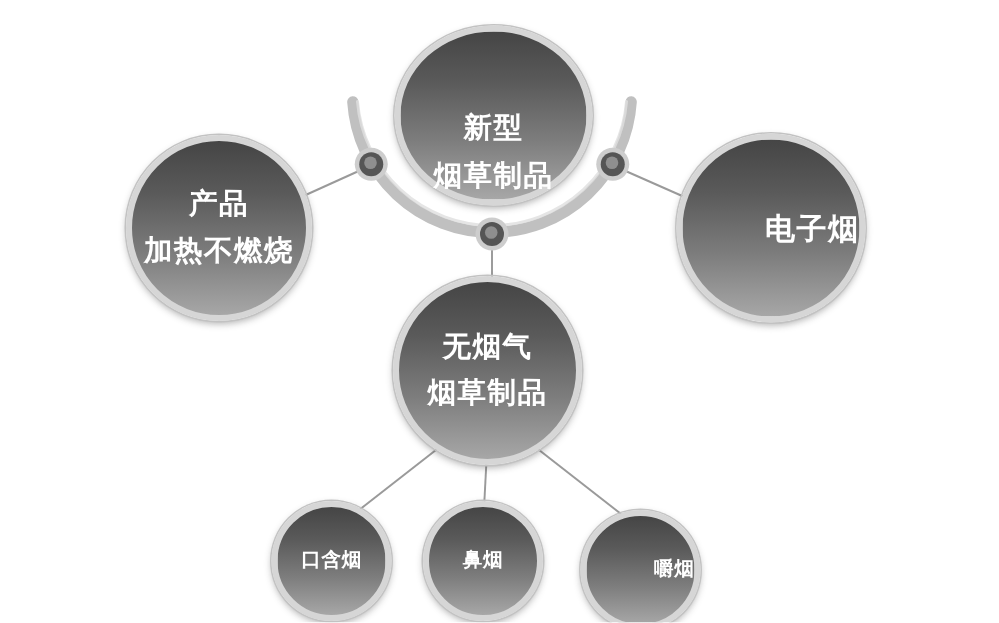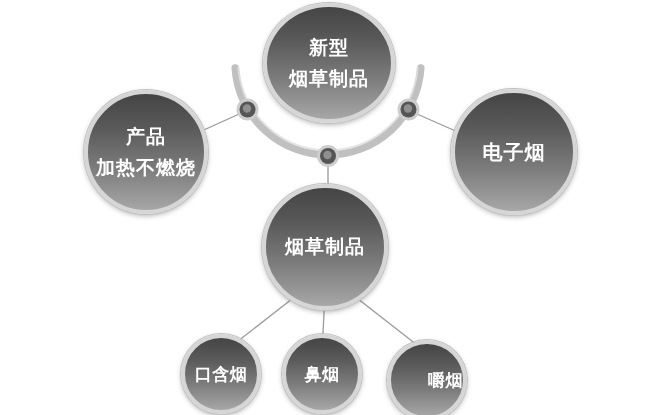--- a/index.html
+++ b/index.html
@@ -24,21 +24,21 @@
     flex-direction: column;
     align-items: center;
     justify-content: center;
     text-align: center;
     color: #ffffff;
     font-weight: bold;
     line-height: 1.65;
     letter-spacing: 1px;
   }
   .node-large  { font-size: 19px; }
-  .node-small  { font-size: 17px; letter-spacing: 0.5px; }
+  .node-small  { font-size: 13px; letter-spacing: 0.5px; }
   #watermark {
     position: absolute;
     left: 478px; top: 338px;
     width: 188px; height: 74px;
     display: flex;
     align-items: center;
   }
   #watermark .logo-svg { flex: 0 0 auto; }
   #site-name {
     margin-left: 8px;
@@ -78,35 +78,36 @@
       <circle cx="328" cy="156" r="8" fill="#555555"></circle>
       <circle cx="327.5" cy="155" r="4.2" fill="#8f8f8f"></circle>
     </g>
     <g>
       <circle cx="408.5" cy="109.5" r="11" fill="#cdcdcd"></circle>
       <circle cx="408.5" cy="109.5" r="8" fill="#555555"></circle>
       <circle cx="408" cy="108.5" r="4.2" fill="#8f8f8f"></circle>
     </g>
   </svg>
 
-  <div class="node node-large" style="left:263px; top:3px; width:132px; height:120px;">
+  <div class="node node-large" style="left:263px; top:17px; width:132px; height:120px;justify-content:flex-end;">
     <span>新型</span>
     <span>烟草制品</span>
   </div>
 
   <div class="node node-large" style="left:84px; top:90px; width:124px; height:124px;">
     <span>产品</span>
     <span>加热不燃烧</span>
   </div>
 
-  <div class="node node-large" style="left:451px; top:89px; width:126px; height:126px; font-size:20px;">
+  <div class="node node-large" style="left:451px; top:89px; width:126px; height:126px; font-size:20px;align-items:flex-end;">
     <span>电子烟</span>
   </div>
 
   <div class="node node-large" style="left:262px; top:184px; width:126px; height:126px;">
+    <span>无烟气</span>
     <span>烟草制品</span>
   </div>
 
   <div class="node node-small" style="left:181px; top:334px; width:80px; height:80px;">
     <span>口含烟</span>
   </div>
 
   <div class="node node-small" style="left:282px; top:334px; width:80px; height:80px;text-align:right;">
     <span>鼻烟</span>
   </div>

